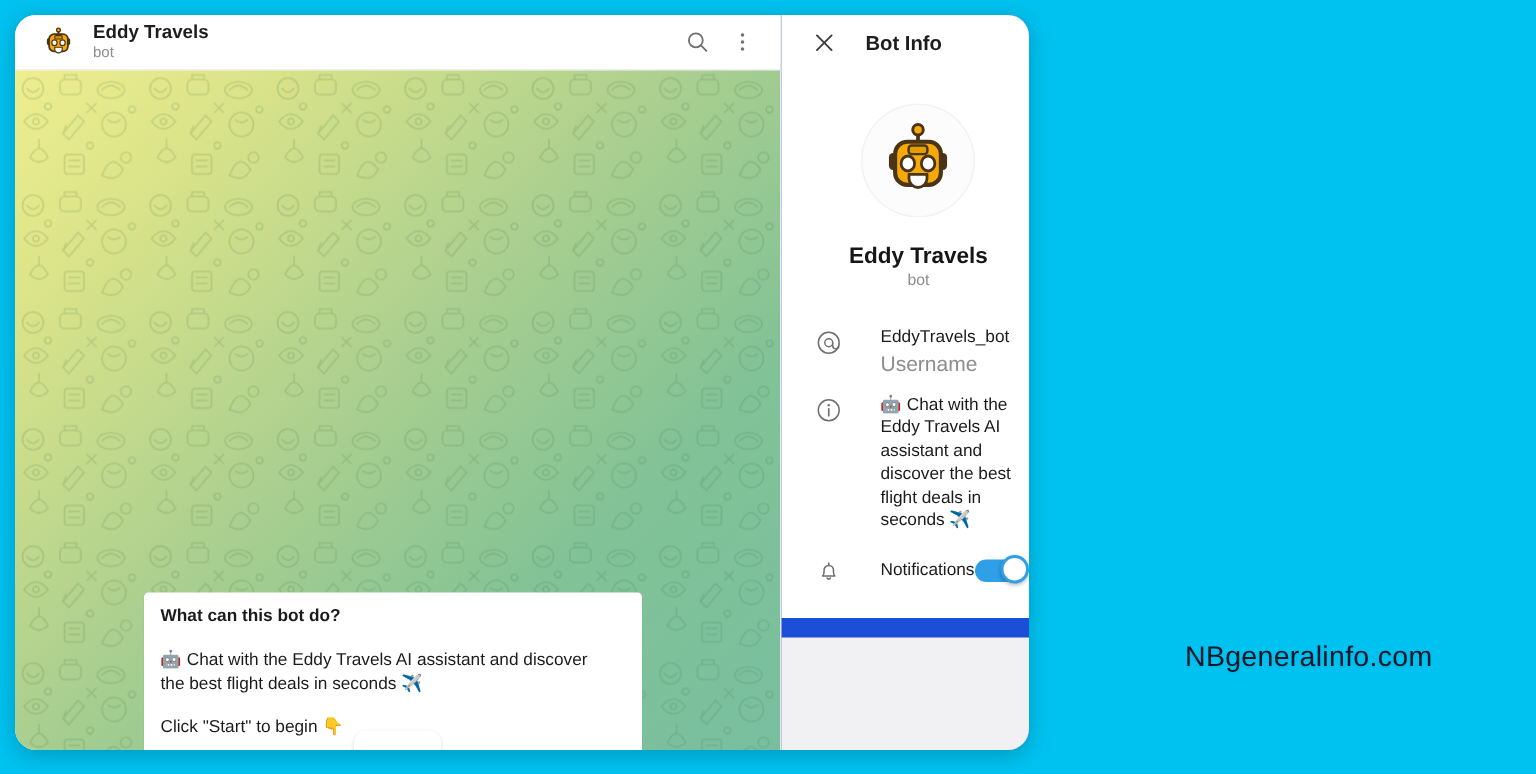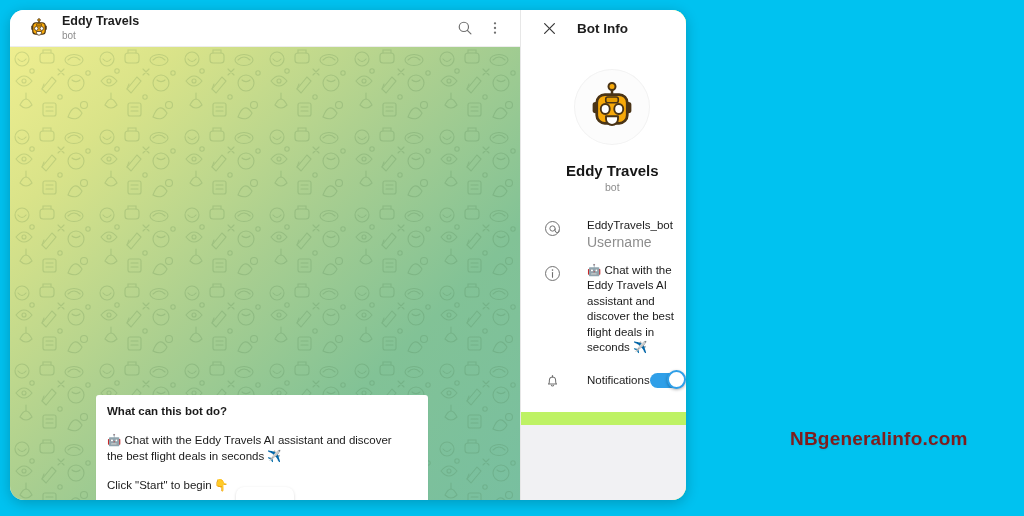--- a/index.html
+++ b/index.html
@@ -20,23 +20,23 @@
     position: absolute;
     inset: 0;
     background: #00c2f0;
   }
 
   
   #watermark {
     position: absolute;
     left: 790px;
     top: 428px;
-    color: #7f1d1d;
+    color: #0f172a;
     font-size: 19px;
-    font-weight: 700;
+    font-weight: 400;
     letter-spacing: 0.2px;
     white-space: nowrap;
     text-shadow: 0 1px 2px rgba(0,0,0,0.07);
   }
 
   
   #app-window {
     position: absolute;
     left: 10px;
     top: 10px;
@@ -174,21 +174,21 @@
     letter-spacing: 0.4px;
     color: #1b1b1b;
     cursor: pointer;
     box-shadow: 0 1px 3px rgba(0,0,0,0.16);
   }
 
   
   #info-panel {
     flex: 1 1 auto;
     height: 100%;
-    background: #bef264;
+    background: #1d4ed8;
     display: flex;
     flex-direction: column;
     border-left: 1px solid #e7e7e7;
     gap: 13px;
   }
   #info-panel-white {
     background: #ffffff;
     padding-bottom: 12px;
   }
 

